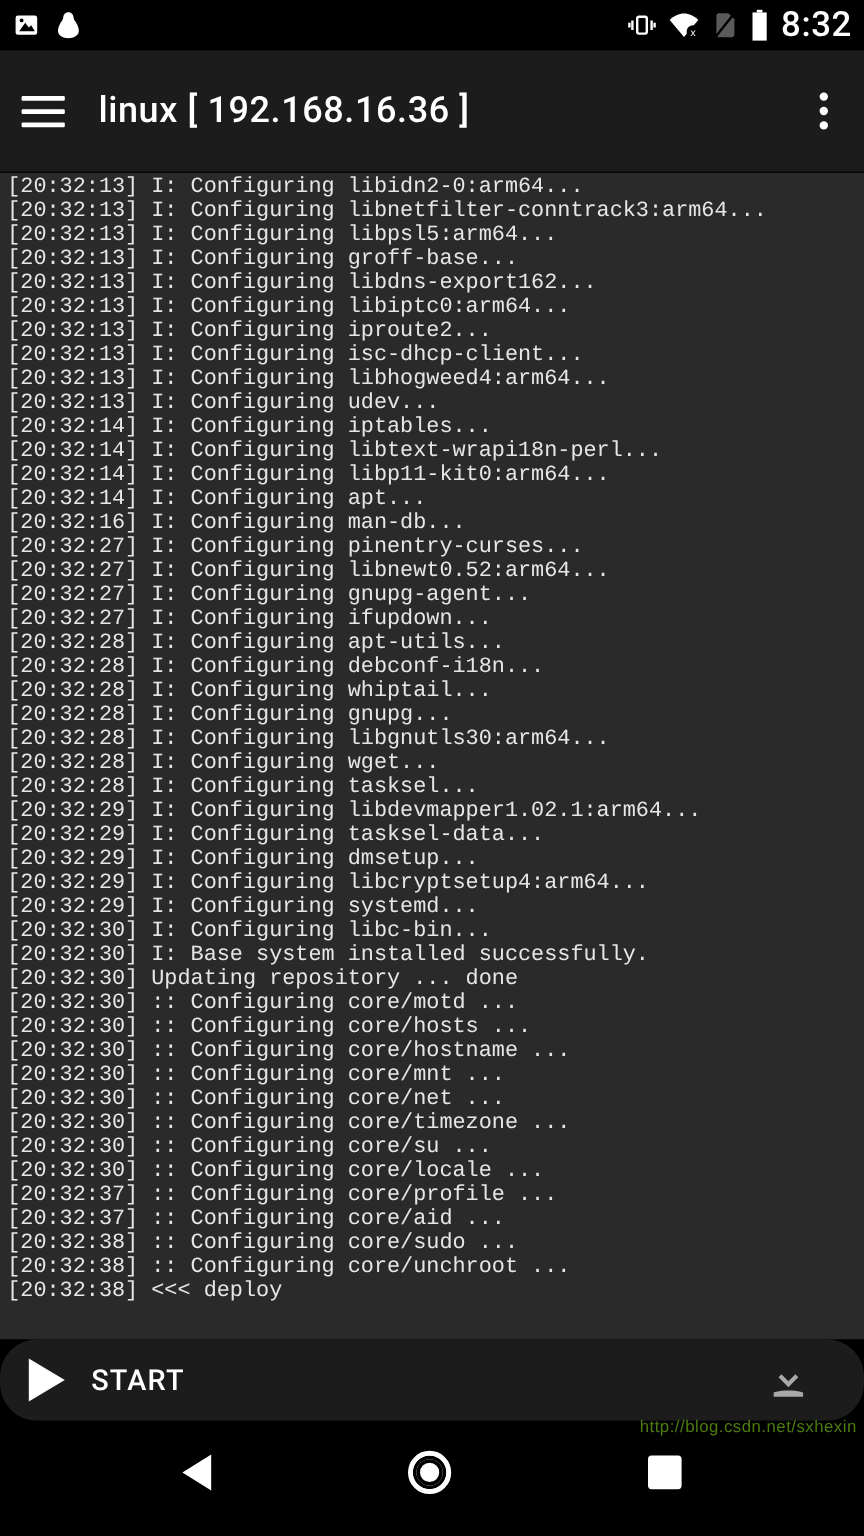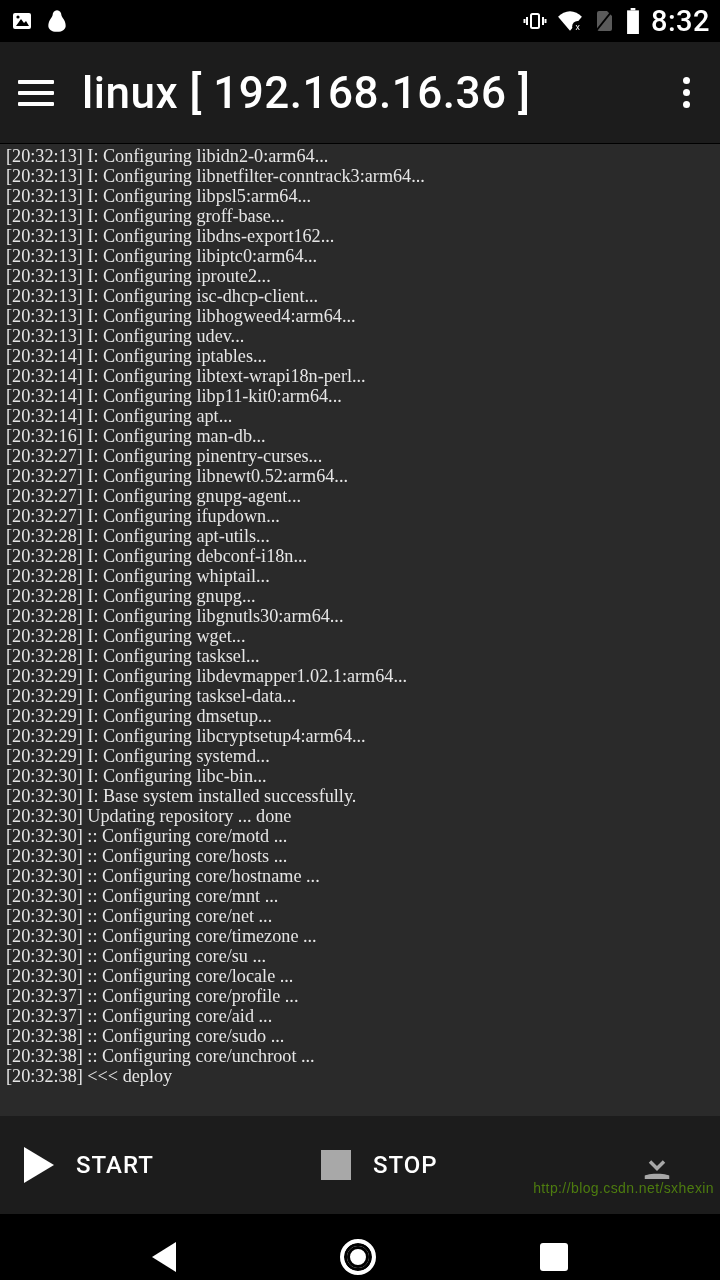--- a/index.html
+++ b/index.html
@@ -30,46 +30,47 @@
     height: 102px;
     background: #1c1c1c;
     display: flex;
     align-items: center;
     padding: 0 18px;
     gap: 28px;
     border-bottom: 1px solid #000;
   }
   .hamburger { display:flex; flex-direction:column; gap:7px; width:36px; }
   .hamburger span { height:4px; background:#fff; width:100%; border-radius:1px; }
-  .app-title { font-size: 44px; font-weight: 500; flex:1; letter-spacing:.5px;}
+  .app-title { font-size: 30px; font-weight: 500; flex:1; letter-spacing:.5px;}
   .kebab { display:flex; flex-direction:column; gap:5px; padding:8px 12px;}
   .kebab span { width:7px; height:7px; background:#fff; border-radius:50%; }
 
   
   .terminal {
     background: #2a2a2a;
     height: 972px;
     padding: 2px 6px 4px 6px;
     overflow: hidden;
-    font-family: Liberation Serif, serif;
+    font-family: Liberation Mono, monospace;
     font-size: 18.2px;
     line-height: 20px;
     color: #e6e6e6;
     white-space: pre;
     position: relative;
   }
   .terminal .line { display:block; }
 
   
   .action-bar {
-    height: 98px;
+    height: 68px;
     background: #1c1c1c;
     display: flex;
     align-items: flex-end;
     padding: 0 8px;
+    border-radius: 31px;
   }
   .action-btn {
     display:flex; align-items:center; gap:22px;
     padding: 0 16px;
     height: 100%;
     color:#fff;
     font-size: 24px;
     font-weight: 500;
     letter-spacing: 1px;
   }
@@ -185,24 +186,20 @@
   </div>
 </div>
 
 <div class="terminal" id="terminal"><div class="line">[20:32:13] I: Configuring libidn2-0:arm64...</div><div class="line">[20:32:13] I: Configuring libnetfilter-conntrack3:arm64...</div><div class="line">[20:32:13] I: Configuring libpsl5:arm64...</div><div class="line">[20:32:13] I: Configuring groff-base...</div><div class="line">[20:32:13] I: Configuring libdns-export162...</div><div class="line">[20:32:13] I: Configuring libiptc0:arm64...</div><div class="line">[20:32:13] I: Configuring iproute2...</div><div class="line">[20:32:13] I: Configuring isc-dhcp-client...</div><div class="line">[20:32:13] I: Configuring libhogweed4:arm64...</div><div class="line">[20:32:13] I: Configuring udev...</div><div class="line">[20:32:14] I: Configuring iptables...</div><div class="line">[20:32:14] I: Configuring libtext-wrapi18n-perl...</div><div class="line">[20:32:14] I: Configuring libp11-kit0:arm64...</div><div class="line">[20:32:14] I: Configuring apt...</div><div class="line">[20:32:16] I: Configuring man-db...</div><div class="line">[20:32:27] I: Configuring pinentry-curses...</div><div class="line">[20:32:27] I: Configuring libnewt0.52:arm64...</div><div class="line">[20:32:27] I: Configuring gnupg-agent...</div><div class="line">[20:32:27] I: Configuring ifupdown...</div><div class="line">[20:32:28] I: Configuring apt-utils...</div><div class="line">[20:32:28] I: Configuring debconf-i18n...</div><div class="line">[20:32:28] I: Configuring whiptail...</div><div class="line">[20:32:28] I: Configuring gnupg...</div><div class="line">[20:32:28] I: Configuring libgnutls30:arm64...</div><div class="line">[20:32:28] I: Configuring wget...</div><div class="line">[20:32:28] I: Configuring tasksel...</div><div class="line">[20:32:29] I: Configuring libdevmapper1.02.1:arm64...</div><div class="line">[20:32:29] I: Configuring tasksel-data...</div><div class="line">[20:32:29] I: Configuring dmsetup...</div><div class="line">[20:32:29] I: Configuring libcryptsetup4:arm64...</div><div class="line">[20:32:29] I: Configuring systemd...</div><div class="line">[20:32:30] I: Configuring libc-bin...</div><div class="line">[20:32:30] I: Base system installed successfully.</div><div class="line">[20:32:30] Updating repository ... done</div><div class="line">[20:32:30] :: Configuring core/motd ...</div><div class="line">[20:32:30] :: Configuring core/hosts ...</div><div class="line">[20:32:30] :: Configuring core/hostname ...</div><div class="line">[20:32:30] :: Configuring core/mnt ...</div><div class="line">[20:32:30] :: Configuring core/net ...</div><div class="line">[20:32:30] :: Configuring core/timezone ...</div><div class="line">[20:32:30] :: Configuring core/su ...</div><div class="line">[20:32:30] :: Configuring core/locale ...</div><div class="line">[20:32:37] :: Configuring core/profile ...</div><div class="line">[20:32:37] :: Configuring core/aid ...</div><div class="line">[20:32:38] :: Configuring core/sudo ...</div><div class="line">[20:32:38] :: Configuring core/unchroot ...</div><div class="line">[20:32:38] &lt;&lt;&lt; deploy</div></div>
 
 <div class="action-bar">
   <div class="action-btn start">
     <div class="tri-play"></div>
     <span>START</span>
   </div>
-  <div class="action-btn stop">
-    <div class="sq-stop"></div>
-    <span>STOP</span>
-  </div>
   <div class="action-btn dl">
     <svg width="42" height="42" viewBox="0 0 24 24">
       <path fill="#a8a8a8" d="M12 3v9.6l3.3-3.3 1.4 1.4L12 15.4 7.3 10.7l1.4-1.4L12 12.6V3h0z"></path>
       <path fill="#a8a8a8" d="M5 18c0 0 2-1 7-1s7 1 7 1v2H5v-2z"></path>
     </svg>
   </div>
 </div>
 
 <div class="nav-bar">
   <div class="nav-tri"></div>

